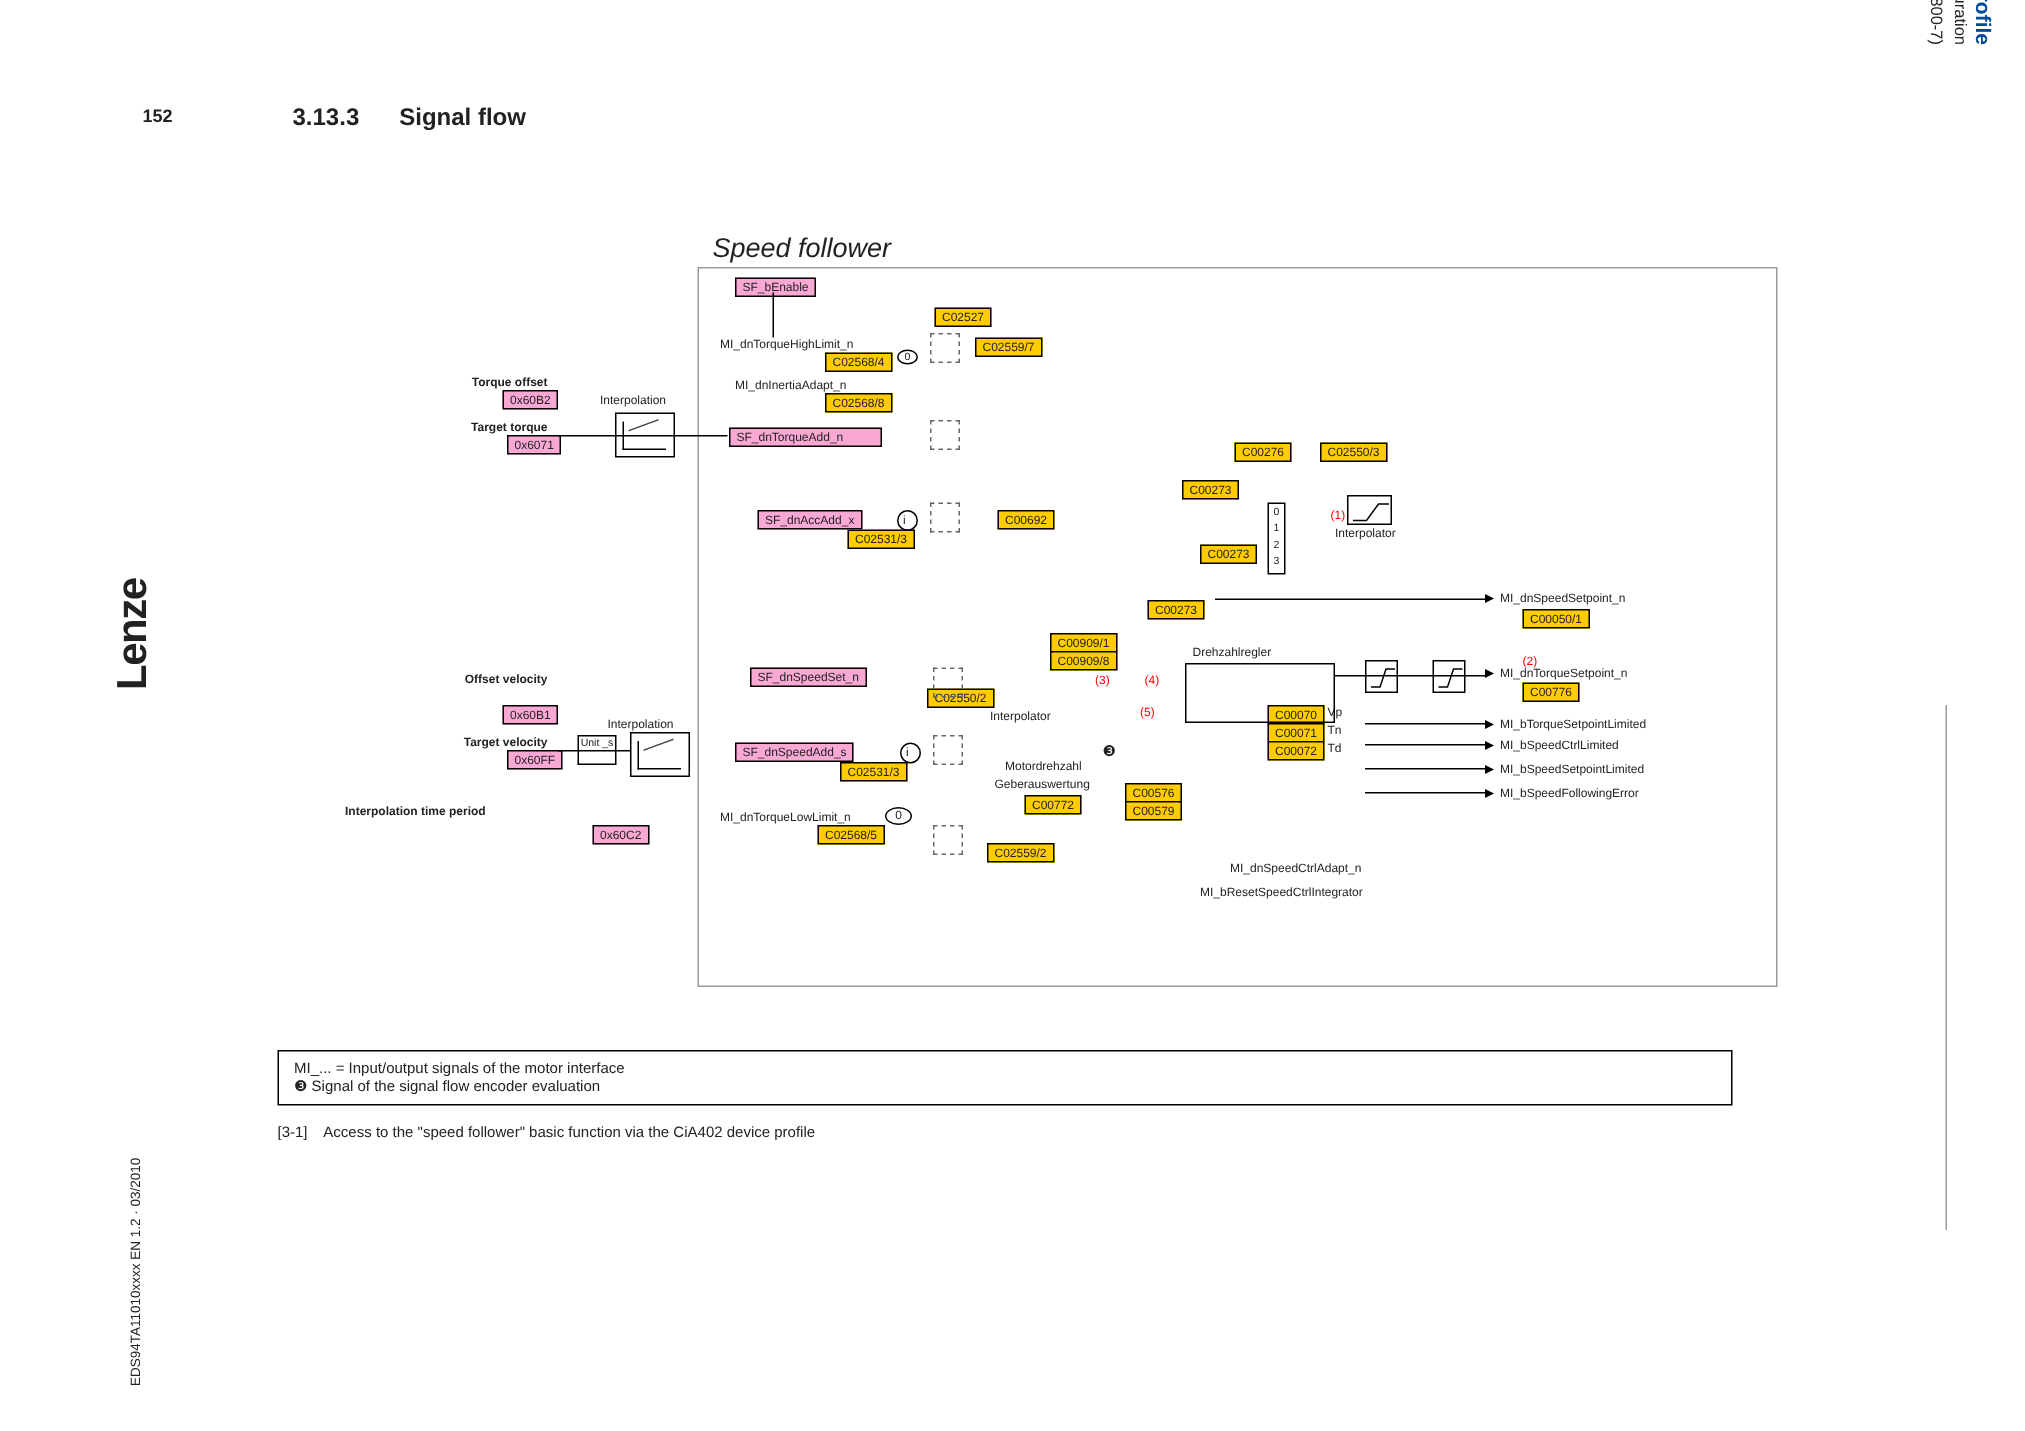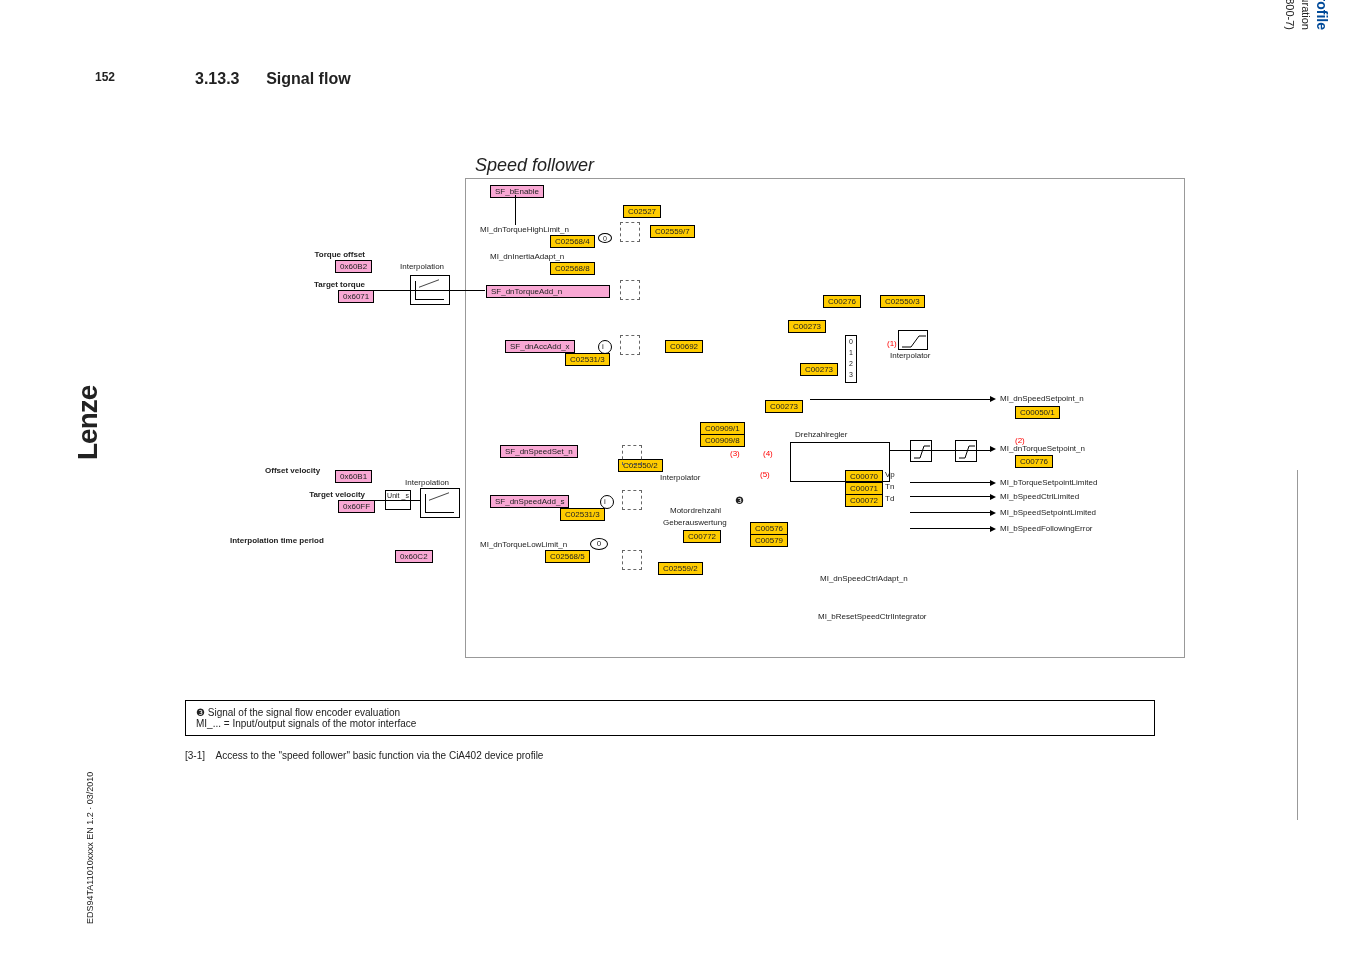--- a/index.html
+++ b/index.html
@@ -55,40 +55,40 @@
 <div class="diagram-area">
   <div class="title-italic">Speed follower</div>
   <div class="outer-frame"></div>
 
   <div class="label bold-lbl" style="top:120px; left:100px; text-align:right; width:75px;">Torque offset</div>
   <div class="green-box" style="top:130px; left:145px;">0x60B2</div>
 
   <div class="label bold-lbl" style="top:150px; left:100px; text-align:right; width:75px;">Target torque</div>
   <div class="green-box" style="top:160px; left:148px;">0x6071</div>
 
-  <div class="label bold-lbl" style="top:336px; left:75px; text-align:left; width:100px;">Offset velocity</div>
+  <div class="label bold-lbl" style="top:318px; left:75px; text-align:right; width:100px;">Offset velocity</div>
   <div class="green-box" style="top:340px; left:145px;">0x60B1</div>
 
   <div class="label bold-lbl" style="top:360px; left:75px; text-align:right; width:100px;">Target velocity</div>
   <div class="green-box" style="top:370px; left:148px;">0x60FF</div>
 
   <div class="label bold-lbl" style="top:406px; left:40px; text-align:left; width:160px;">Interpolation time period</div>
   <div class="green-box" style="top:420px; left:205px;">0x60C2</div>
 
   <div style="position:absolute; top:360px; left:195px; width:26px; height:20px; border:1px solid #000; font-size:7px; text-align:center; line-height:9px;">Unit
 _s</div>
 
   <div class="small-txt" style="top:132px; left:210px;">Interpolation</div>
   <div class="small-txt" style="top:348px; left:215px;">Interpolation</div>
 
   <div class="interp-box" style="top:145px; left:220px;"></div>
   <div class="interp-box" style="top:358px; left:230px;"></div>
 
   <div class="green-box" style="top:55px; left:300px;">SF_bEnable</div>
-  <div class="green-box" style="top:155px; left:296px; width:124px;">SF_dnTorqueAdd_n</div>
+  <div class="green-box" style="top:155px; left:296px; width:102px;">SF_dnTorqueAdd_n</div>
   <div class="green-box" style="top:210px; left:315px;">SF_dnAccAdd_x</div>
   <div class="green-box" style="top:315px; left:310px;">SF_dnSpeedSet_n</div>
   <div class="green-box" style="top:365px; left:300px;">SF_dnSpeedAdd_s</div>
 
   <div class="small-txt" style="top:95px; left:290px;">MI_dnTorqueHighLimit_n</div>
   <div class="small-txt" style="top:122px; left:300px;">MI_dnInertiaAdapt_n</div>
   <div class="small-txt" style="top:410px; left:290px;">MI_dnTorqueLowLimit_n</div>
 
   <div class="orange-box" style="top:75px; left:433px;">C02527</div>
   <div class="orange-box" style="top:95px; left:460px;">C02559/7</div>
@@ -134,21 +134,21 @@
 
   <div class="small-txt" style="top:365px; left:545px; font-size:10px;">❸</div>
 
   <div class="small-txt" style="top:264px; left:810px;">MI_dnSpeedSetpoint_n</div>
   <div class="small-txt" style="top:314px; left:810px;">MI_dnTorqueSetpoint_n</div>
   <div class="small-txt" style="top:348px; left:810px;">MI_bTorqueSetpointLimited</div>
   <div class="small-txt" style="top:362px; left:810px;">MI_bSpeedCtrlLimited</div>
   <div class="small-txt" style="top:378px; left:810px;">MI_bSpeedSetpointLimited</div>
   <div class="small-txt" style="top:394px; left:810px;">MI_bSpeedFollowingError</div>
   <div class="small-txt" style="top:444px; left:630px;">MI_dnSpeedCtrlAdapt_n</div>
-  <div class="small-txt" style="top:460px; left:628px;margin-top:22px;">MI_bResetSpeedCtrlIntegrator</div>
+  <div class="small-txt" style="top:460px; left:610px;">MI_bResetSpeedCtrlIntegrator</div>
 
   <div class="arrow-head" style="top:266px; left:800px;"></div>
   <div class="arrow-head" style="top:316px; left:800px;"></div>
   <div class="arrow-head" style="top:350px; left:800px;"></div>
   <div class="arrow-head" style="top:364px; left:800px;"></div>
   <div class="arrow-head" style="top:380px; left:800px;"></div>
   <div class="arrow-head" style="top:396px; left:800px;"></div>
 
   <div class="sum-circle" style="top:210px; left:408px;"></div>
   <div class="small-txt" style="top:212px; left:412px;">i</div>
@@ -195,22 +195,22 @@
   <div class="hline" style="top:269px; left:620px; width:180px;"></div>
   <div class="hline" style="top:320px; left:700px; width:100px;"></div>
   <div class="hline" style="top:352px; left:720px; width:80px;"></div>
   <div class="hline" style="top:366px; left:720px; width:80px;"></div>
   <div class="hline" style="top:382px; left:720px; width:80px;"></div>
   <div class="hline" style="top:398px; left:720px; width:80px;"></div>
   <div class="vline" style="top:65px; left:325px; height:30px;"></div>
 </div>
 
 <div class="caption-box">
+  <div>MI_... = Input/output signals of the motor interface</div>
   <div>❸ Signal of the signal flow encoder evaluation</div>
-  <div>MI_... = Input/output signals of the motor interface</div>
 </div>
 
 <div class="fig-cap">
   <span>[3-1]</span>
   &nbsp;&nbsp;
   <span>Access to the "speed follower" basic function via the CiA402 device profile</span>
 </div>
 
 <div class="side-right">
   <div class="vt1">9400 Technology applications | CiA402 device profile</div>

